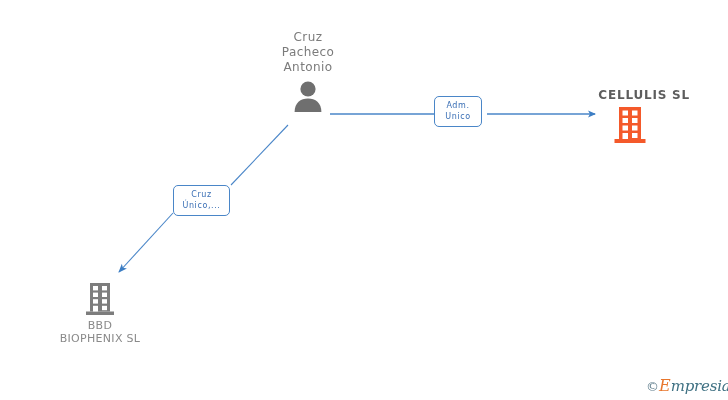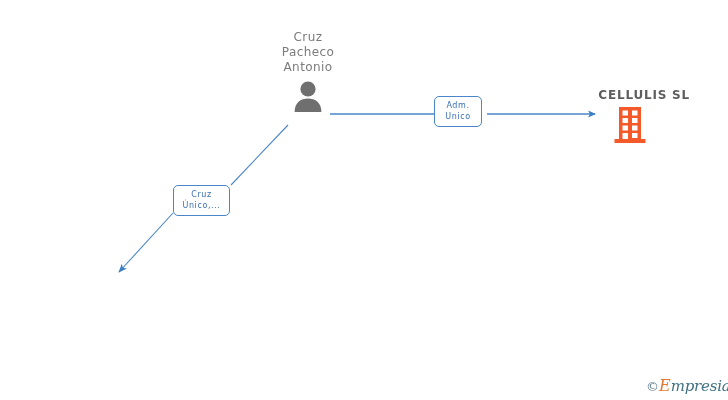--- a/index.html
+++ b/index.html
@@ -186,20 +186,36 @@
       <rect x="19" y="4.5" width="5.5" height="5" fill="#ffffff"></rect>
       <rect x="9.5" y="12" width="5.5" height="5" fill="#ffffff"></rect>
       <rect x="19" y="12" width="5.5" height="5" fill="#ffffff"></rect>
       <rect x="9.5" y="19.5" width="5.5" height="5" fill="#ffffff"></rect>
       <rect x="19" y="19.5" width="5.5" height="5" fill="#ffffff"></rect>
       <rect x="9.5" y="27" width="5.5" height="6" fill="#ffffff"></rect>
       <rect x="19" y="27" width="5.5" height="5" fill="#ffffff"></rect>
     </svg>
   </div>
 
+  <div class="company-node company-bbd">
+    <svg class="building-glyph" width="30" height="34" viewBox="0 0 30 34">
+      <rect x="5" y="1" width="20" height="28.5" fill="#7d7d7d"></rect>
+      <rect x="1" y="29.5" width="28" height="3.5" fill="#7d7d7d"></rect>
+      <rect x="8" y="4" width="5" height="4.4" fill="#ffffff"></rect>
+      <rect x="17" y="4" width="5" height="4.4" fill="#ffffff"></rect>
+      <rect x="8" y="10.6" width="5" height="4.4" fill="#ffffff"></rect>
+      <rect x="17" y="10.6" width="5" height="4.4" fill="#ffffff"></rect>
+      <rect x="8" y="17.2" width="5" height="4.4" fill="#ffffff"></rect>
+      <rect x="17" y="17.2" width="5" height="4.4" fill="#ffffff"></rect>
+      <rect x="8" y="23.8" width="5" height="5.7" fill="#ffffff"></rect>
+      <rect x="17" y="23.8" width="5" height="4.4" fill="#ffffff"></rect>
+    </svg>
+    <div class="company-caption">BBD
+BIOPHENIX SL</div>
+  </div>
 
   <div class="edge-label label-adm">Adm.
 Unico</div>
 
   <div class="edge-label label-socio">Cruz
 Único,...</div>
 
   <div class="watermark">
     <span class="wm-c">©</span><span class="wm-e">E</span><span class="wm-rest">mpresia</span>
   </div>

